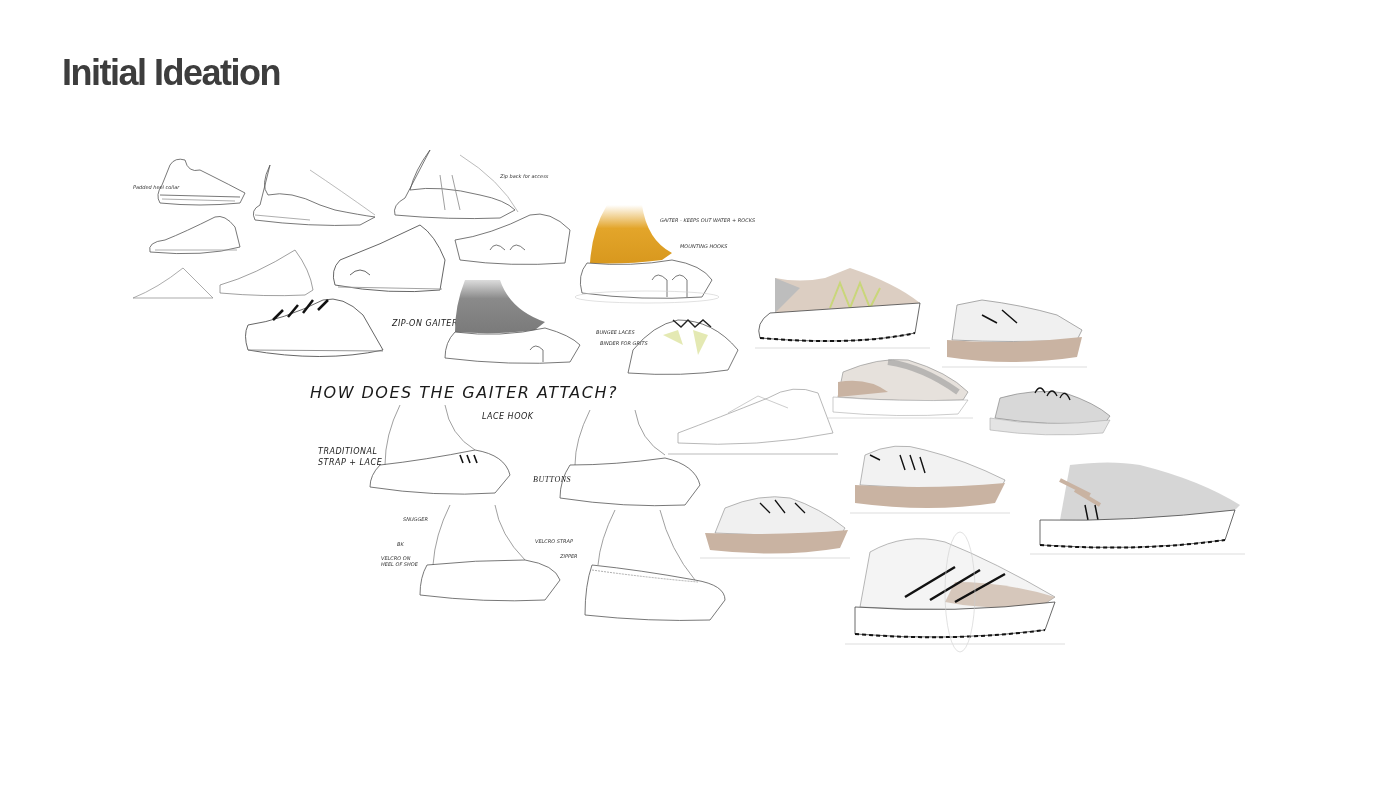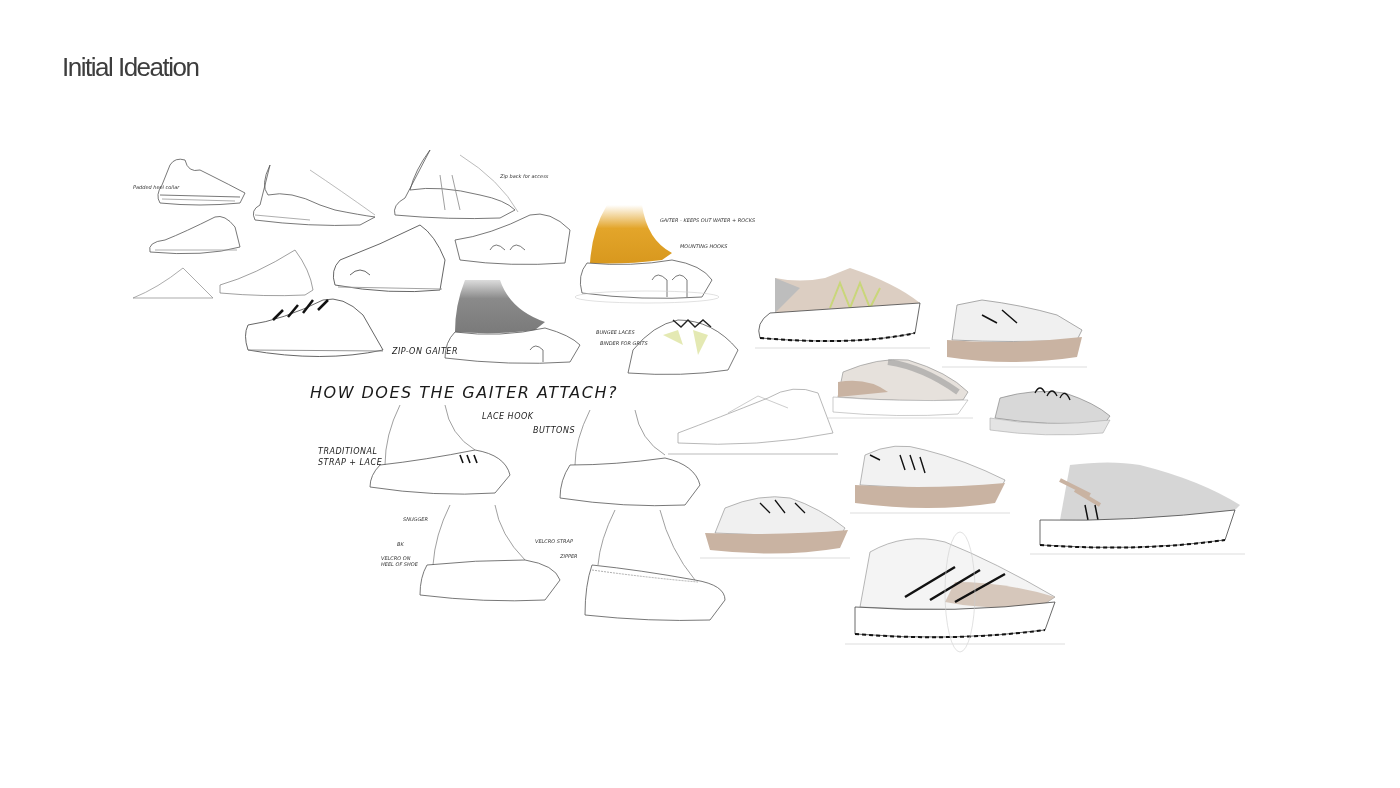--- a/index.html
+++ b/index.html
@@ -1,17 +1,17 @@
 <!DOCTYPE html>
 <html><head>
 <meta charset="utf-8">
 <style>
   html, body { margin:0; padding:0; background:#ffffff; }
   body { width:1400px; height:788px; position:relative; overflow:hidden; font-family:"Liberation Sans", sans-serif; }
-  .title { position:absolute; left:62px; top:52px; font-size:26px; font-weight:normal; color:#3d3d3d; letter-spacing:-1.5px; font-family:"Liberation Sans", sans-serif; }
+  .title { position:absolute; left:62px; top:52px; font-size:36px; font-weight:bold; color:#3d3d3d; letter-spacing:-1.5px; font-family:"Liberation Sans", sans-serif; }
   .canvas { position:absolute; left:0; top:0; width:1400px; height:788px; }
   .note { position:absolute; font-family:"DejaVu Sans", sans-serif; color:#1a1a1a; font-style:italic; white-space:nowrap; }
   .note.small { font-size:5px; color:#333; }
   .note.mid { font-size:8px; letter-spacing:0.5px; }
   .note.big { font-size:16px; letter-spacing:1.5px; }
   .sketch { position:absolute; }
   .sketch svg { width:100%; height:100%; overflow:visible; }
 </style>
 </head>
 <body>
@@ -115,21 +115,21 @@
 
   <div class="sketch" style="left:243px;top:295px;width:150px;height:70px;">
     <svg viewBox="0 0 150 70">
         <g fill="none" stroke="#555" stroke-width="0.9">
       <path d="M5 30 Q40 25 80 5 Q100 0 120 20 L140 55 Q80 68 5 55 Q0 40 5 30 Z"></path>
       <path d="M30 25 L40 15 M45 22 L55 10 M60 18 L70 5 M75 15 L85 5" stroke="#111" stroke-width="2.5"></path>
       <path d="M5 55 L140 56" stroke="#888"></path>
     </g>
       </svg>
   </div>
-  <div class="note mid" style="left:392px;top:318px;line-height:11px;margin-top:28px;">
+  <div class="note mid" style="left:392px;top:318px;line-height:11px;">
     <span>ZIP-ON GAITER</span>
   </div>
 
   <div class="sketch" style="left:440px;top:280px;width:150px;height:90px;">
     <svg viewBox="0 0 150 90">
       <defs>
           <linearGradient id="gg" x1="0" y1="0" x2="0" y2="1">
             <stop offset="0" stop-color="#dcdcdc"></stop>
             <stop offset="0.35" stop-color="#8a8a8a"></stop>
             <stop offset="1" stop-color="#7a7a7a"></stop>
@@ -170,21 +170,21 @@
   <div class="note mid" style="left:482px;top:412px;">LACE HOOK</div>
 
   <div class="sketch" style="left:555px;top:410px;width:150px;height:100px;">
     <svg viewBox="0 0 150 100">
         <g fill="none" stroke="#555" stroke-width="0.8">
       <path d="M35 0 Q20 30 20 55 M80 0 Q85 30 110 45" stroke="#888"></path>
       <path d="M15 55 Q60 55 110 48 Q140 55 145 75 L130 95 Q70 98 5 88 Q5 70 15 55 Z"></path>
     </g>
       </svg>
   </div>
-  <div class="note mid" style="left:533px;top:426px;">BUTTONS</div>
+  <div class="note mid" style="left:533px;top:475px;font-family:Liberation Serif, serif;">BUTTONS</div>
 
   <div class="sketch" style="left:415px;top:505px;width:150px;height:100px;">
     <svg viewBox="0 0 150 100">
         <g fill="none" stroke="#555" stroke-width="0.8">
       <path d="M35 0 Q20 30 18 60 M80 0 Q85 30 110 55" stroke="#888"></path>
       <path d="M12 60 Q60 55 110 55 Q140 60 145 75 L130 95 Q70 98 5 90 Q5 72 12 60 Z"></path>
     </g>
       </svg>
   </div>
   <div class="note small" style="left:403px;top:516px;">SNUGGER</div>

